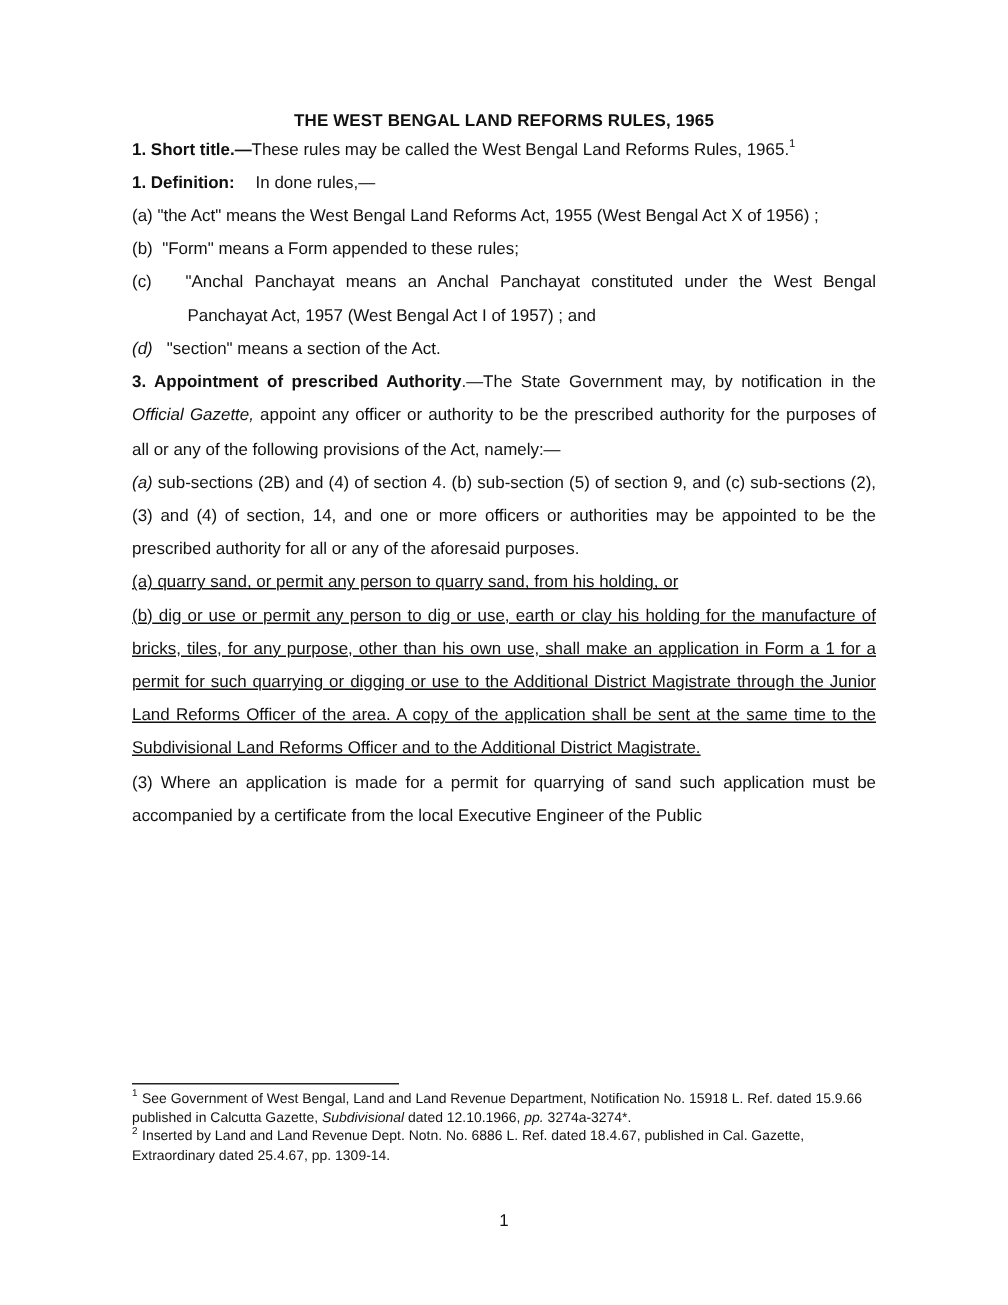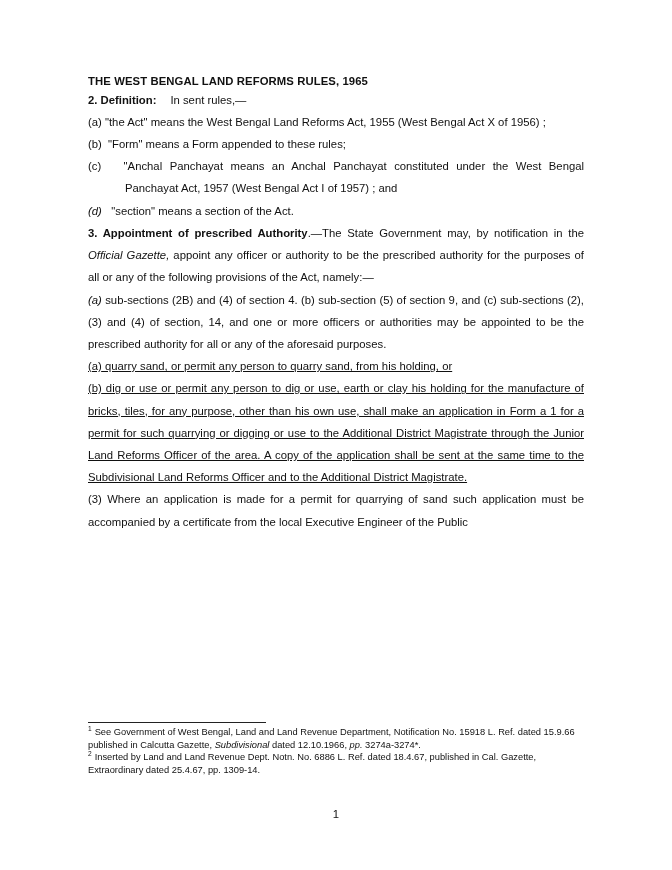--- a/index.html
+++ b/index.html
@@ -19,21 +19,21 @@
     box-sizing: border-box;
     overflow: hidden;
   }
   .content {
     position: absolute;
     left: 88px;
     top: 0;
     width: 496px;
   }
   .doc-title {
-    text-align: left;
+    text-align: center;
     font-weight: bold;
     font-size: 11.3px;
     letter-spacing: 0.1px;
     margin-top: 74px;
     margin-bottom: 0;
     line-height: 1.3;
   }
   p.blk {
     margin: 0;
     font-size: 11.3px;
@@ -93,22 +93,23 @@
 </style>
 </head>
 <body>
 
 <div class="page">
 
   <div class="content">
 
     <h1 class="doc-title">THE WEST BENGAL LAND REFORMS RULES, 1965</h1>
 
+    <p class="blk first-after-title"><b>1. Short title.</b><b>—</b><span>These rules may be called the West Bengal Land Reforms Rules, 1965.</span><sup>1</sup></p>
 
-    <p class="blk"><b>2. Definition:</b><span class="gap-def"></span><span>In sent rules,—</span></p>
+    <p class="blk"><b>1. Definition:</b><span class="gap-def"></span><span>In done rules,—</span></p>
 
     <p class="blk indent-1"><span>(a)</span>&nbsp;<span>"the Act" means the West Bengal Land Reforms Act, 1955 (West Bengal Act X of 1956) ;</span></p>
 
     <p class="blk indent-1"><span>(b)</span>&nbsp;&nbsp;<span>"Form" means a Form appended to these rules;</span></p>
 
     <p class="blk indent-1"><span>(c)</span>&nbsp;&nbsp;&nbsp;<span>"Anchal Panchayat means an Anchal Panchayat constituted under the West Bengal Panchayat Act, 1957 (West Bengal Act I of 1957) ; and</span></p>
 
     <p class="blk indent-1"><i>(d)</i>&nbsp;&nbsp;&nbsp;<span>"section" means a section of the Act.</span></p>
 
     <p class="blk"><b>3. Appointment of prescribed Authority</b><span>.—</span><span>The State Government may, by notification in the </span><i>Official Gazette,</i><span> appoint any officer or authority to be the prescribed authority for the purposes of all or any of the following provisions of the Act, namely:—</span></p>

